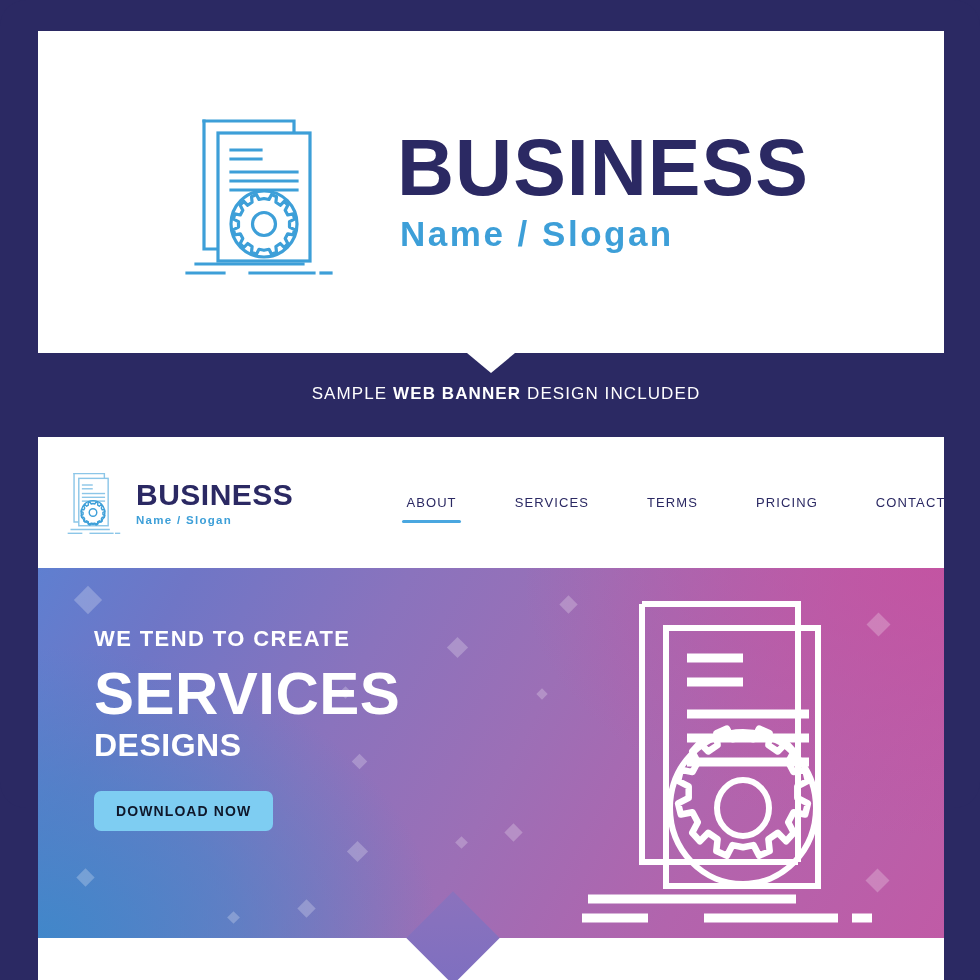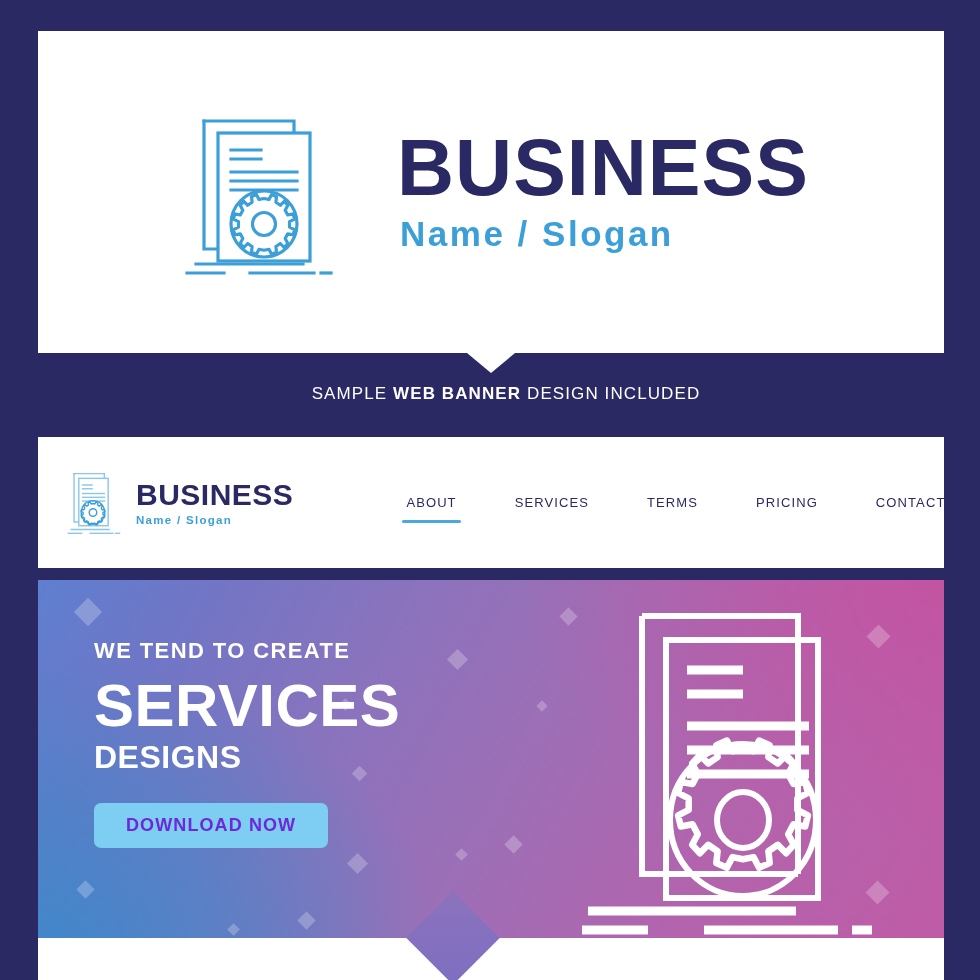--- a/index.html
+++ b/index.html
@@ -84,21 +84,20 @@
     position:relative; width:100%; height:370px;
     background:
       linear-gradient(118deg,
         #5f7fd0 0%,
         #6f76c6 14%,
         #8a73bd 34%,
         #9c6fb6 52%,
         #b264ad 74%,
         #c05ba6 100%);
     overflow:hidden;
-    margin-top:12px;
   }
   .hero-bluewash {
     position:absolute; left:0; bottom:0; width:46%; height:82%;
     background:radial-gradient(ellipse at 0% 100%, rgba(62,136,202,0.95) 0%, rgba(62,136,202,0.55) 34%, rgba(62,136,202,0) 68%);
     pointer-events:none;
   }
   .hero-pinkwash {
     position:absolute; right:0; top:0; width:46%; height:72%;
     background:radial-gradient(ellipse at 100% 0%, rgba(198,81,160,0.8) 0%, rgba(198,81,160,0.35) 40%, rgba(198,81,160,0) 72%);
     pointer-events:none;
@@ -117,23 +116,23 @@
   .hero-head1 {
     font-size:60px; font-weight:700; color:#ffffff;
     letter-spacing:0.5px; line-height:1.0;
   }
   .hero-head2 {
     font-size:32px; font-weight:700; color:#ffffff;
     letter-spacing:0.5px; line-height:1.08; margin-top:4px;
   }
   .hero-cta {
     display:inline-block; margin-top:28px;
-    background:#7ecdf2; color:#6d28d9;
-    font-size:18px; font-weight:700; letter-spacing:1.1px;
-    padding:12px 32px; border-radius:7px; border:0;
+    background:#7ecdf2; color:#0f172a;
+    font-size:14px; font-weight:700; letter-spacing:1.1px;
+    padding:12px 22px; border-radius:7px; border:0;
     font-family:"Liberation Sans", sans-serif; cursor:pointer;
   }
   .hero-art {
     position:absolute; right:46px; top:18px; width:318px; height:340px; z-index:3;
   }
   .hero-notch {
     position:absolute; left:420px; top:905px;
     width:66px; height:66px; transform:rotate(45deg);
     background:linear-gradient(135deg,#8b72bd 0%, #7e6fc0 100%);
     z-index:5;

